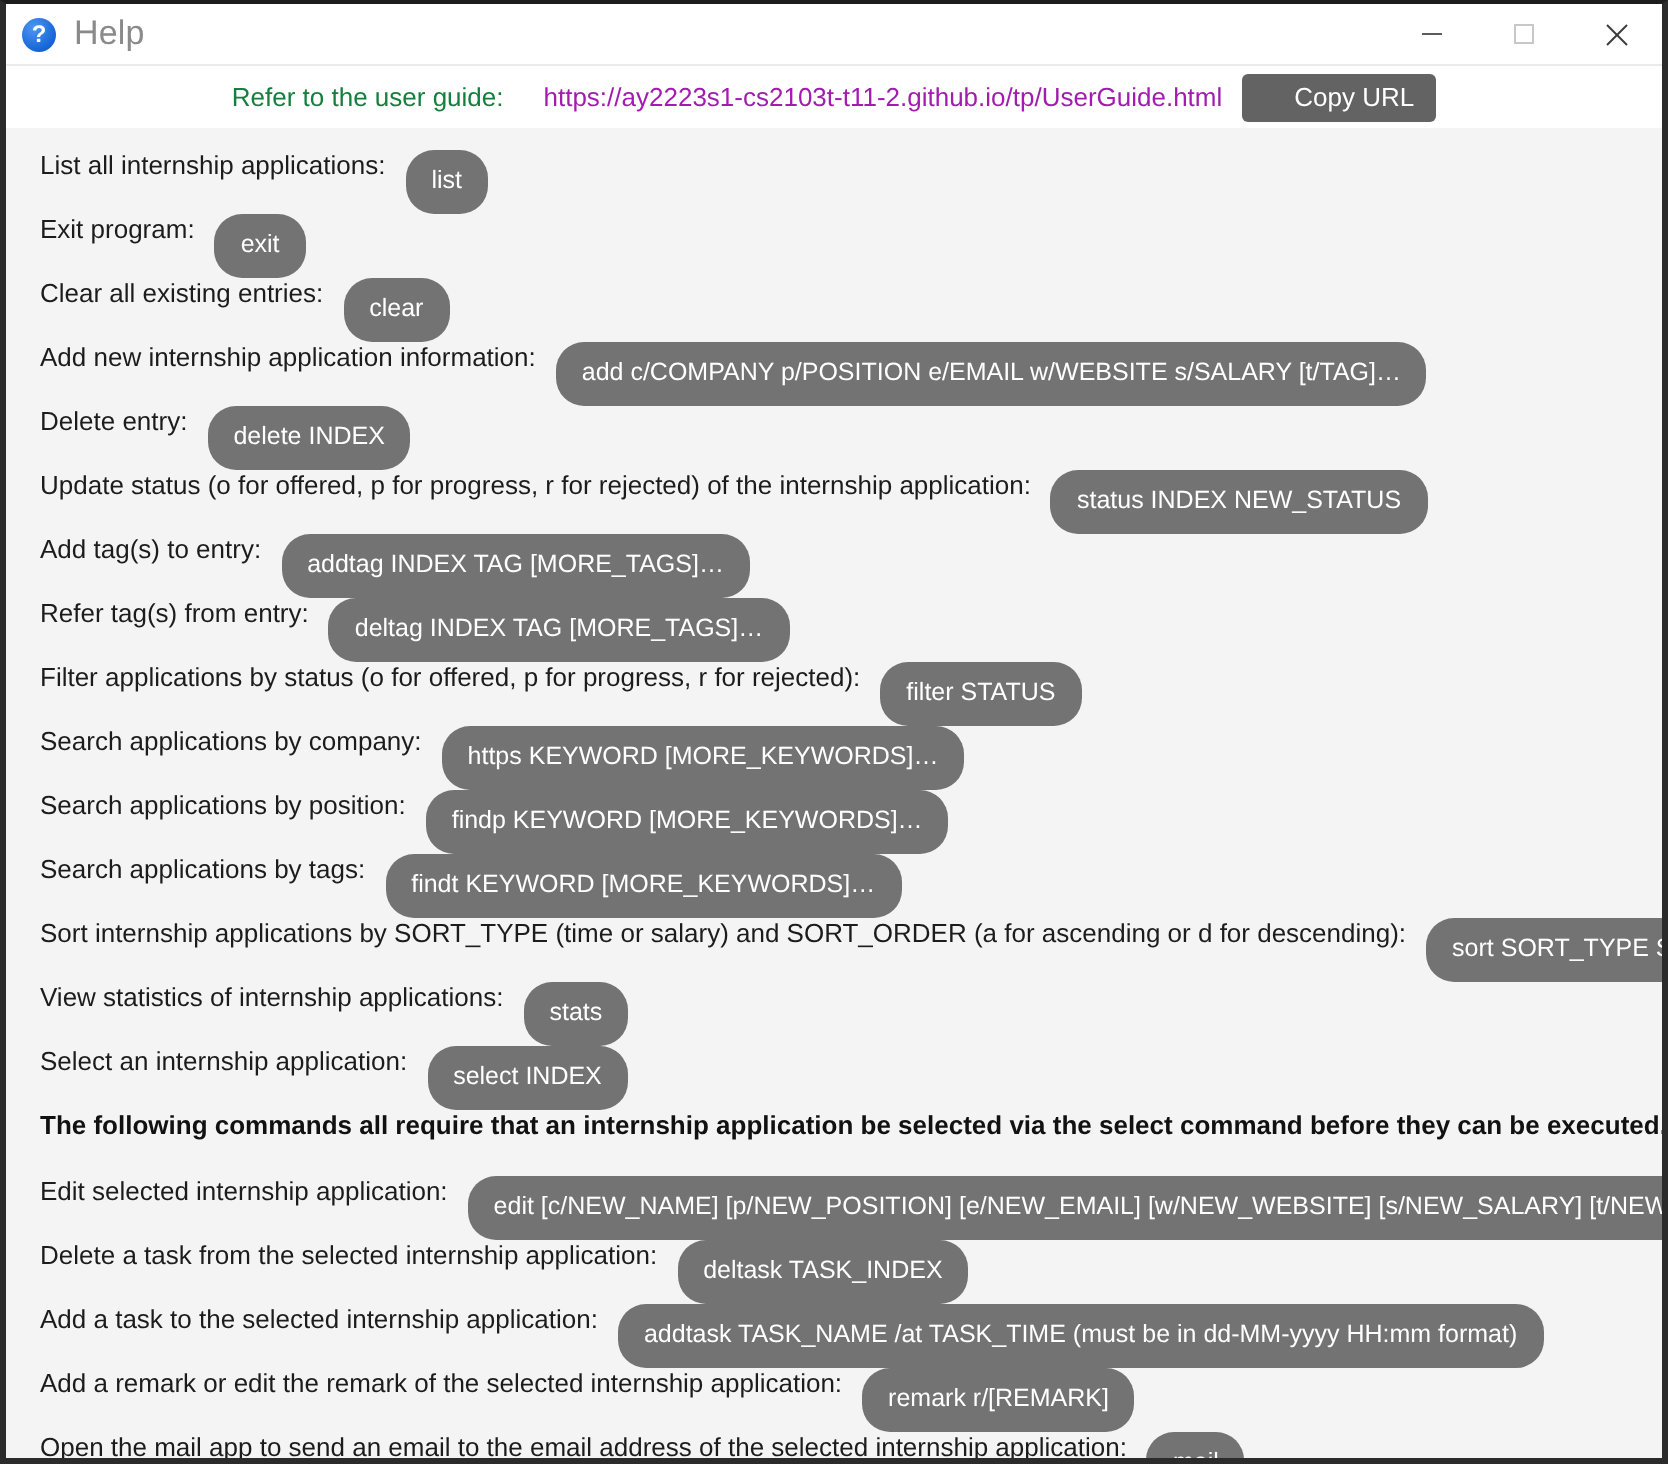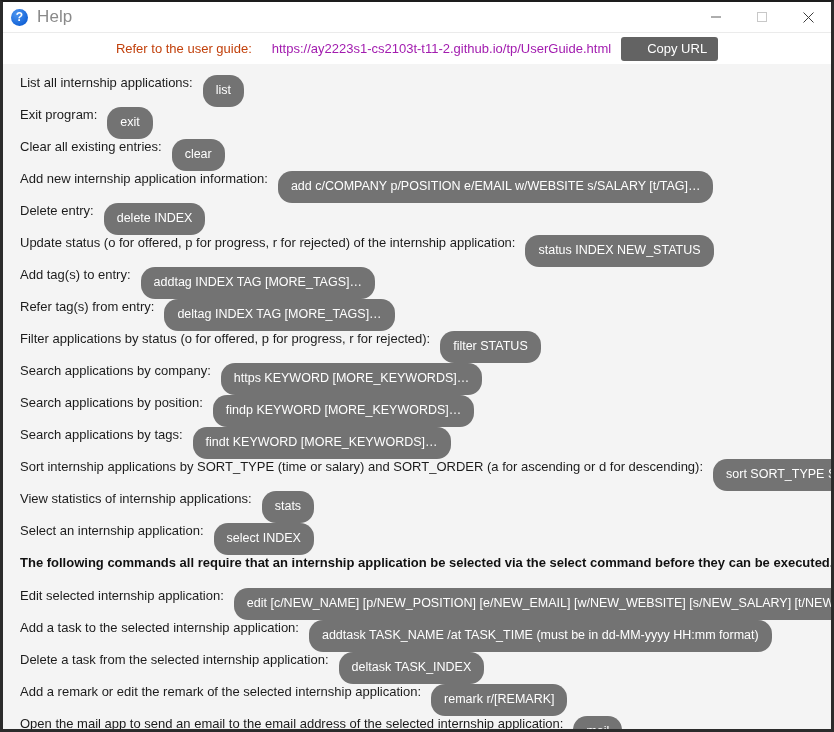--- a/index.html
+++ b/index.html
@@ -79,21 +79,21 @@
     height: 31px;
     min-height: 31px;
     background: #ffffff;
     display: flex;
     align-items: center;
     justify-content: center;
     gap: 0px;
   }
   #guide-label {
     font-size: 13px;
-    color: #c2410c;
+    color: #15803d;
     margin-right: 20px;
   }
   #guide-url {
     font-size: 13px;
     color: #a21caf;
     margin-right: 10px;
   }
   #copy-url-button {
     background: #636363;
     color: #ffffff;
@@ -238,28 +238,28 @@
         <button class="cmd-pill">select INDEX</button>
       </div>
       <div class="cmd-row note">
         <span class="cmd-desc bold">The following commands all require that an internship application be selected via the select command before they can be executed.</span>
       </div>
       <div class="cmd-row">
         <span class="cmd-desc">Edit selected internship application:</span>
         <button class="cmd-pill">edit [c/NEW_NAME] [p/NEW_POSITION] [e/NEW_EMAIL] [w/NEW_WEBSITE] [s/NEW_SALARY] [t/NEW_TAG]…</button>
       </div>
       <div class="cmd-row">
+        <span class="cmd-desc">Delete a task from the selected internship application:</span>
+        <button class="cmd-pill">deltask TASK_INDEX</button>
+      </div>
+      <div class="cmd-row">
         <span class="cmd-desc">Add a task to the selected internship application:</span>
         <button class="cmd-pill">addtask TASK_NAME /at TASK_TIME (must be in dd-MM-yyyy HH:mm format)</button>
       </div>
       <div class="cmd-row">
-        <span class="cmd-desc">Delete a task from the selected internship application:</span>
-        <button class="cmd-pill">deltask TASK_INDEX</button>
-      </div>
-      <div class="cmd-row">
         <span class="cmd-desc">Add a remark or edit the remark of the selected internship application:</span>
         <button class="cmd-pill">remark r/[REMARK]</button>
       </div>
       <div class="cmd-row">
         <span class="cmd-desc">Open the mail app to send an email to the email address of the selected internship application:</span>
         <button class="cmd-pill">mail</button>
       </div>
     </div>
 
 </div>

